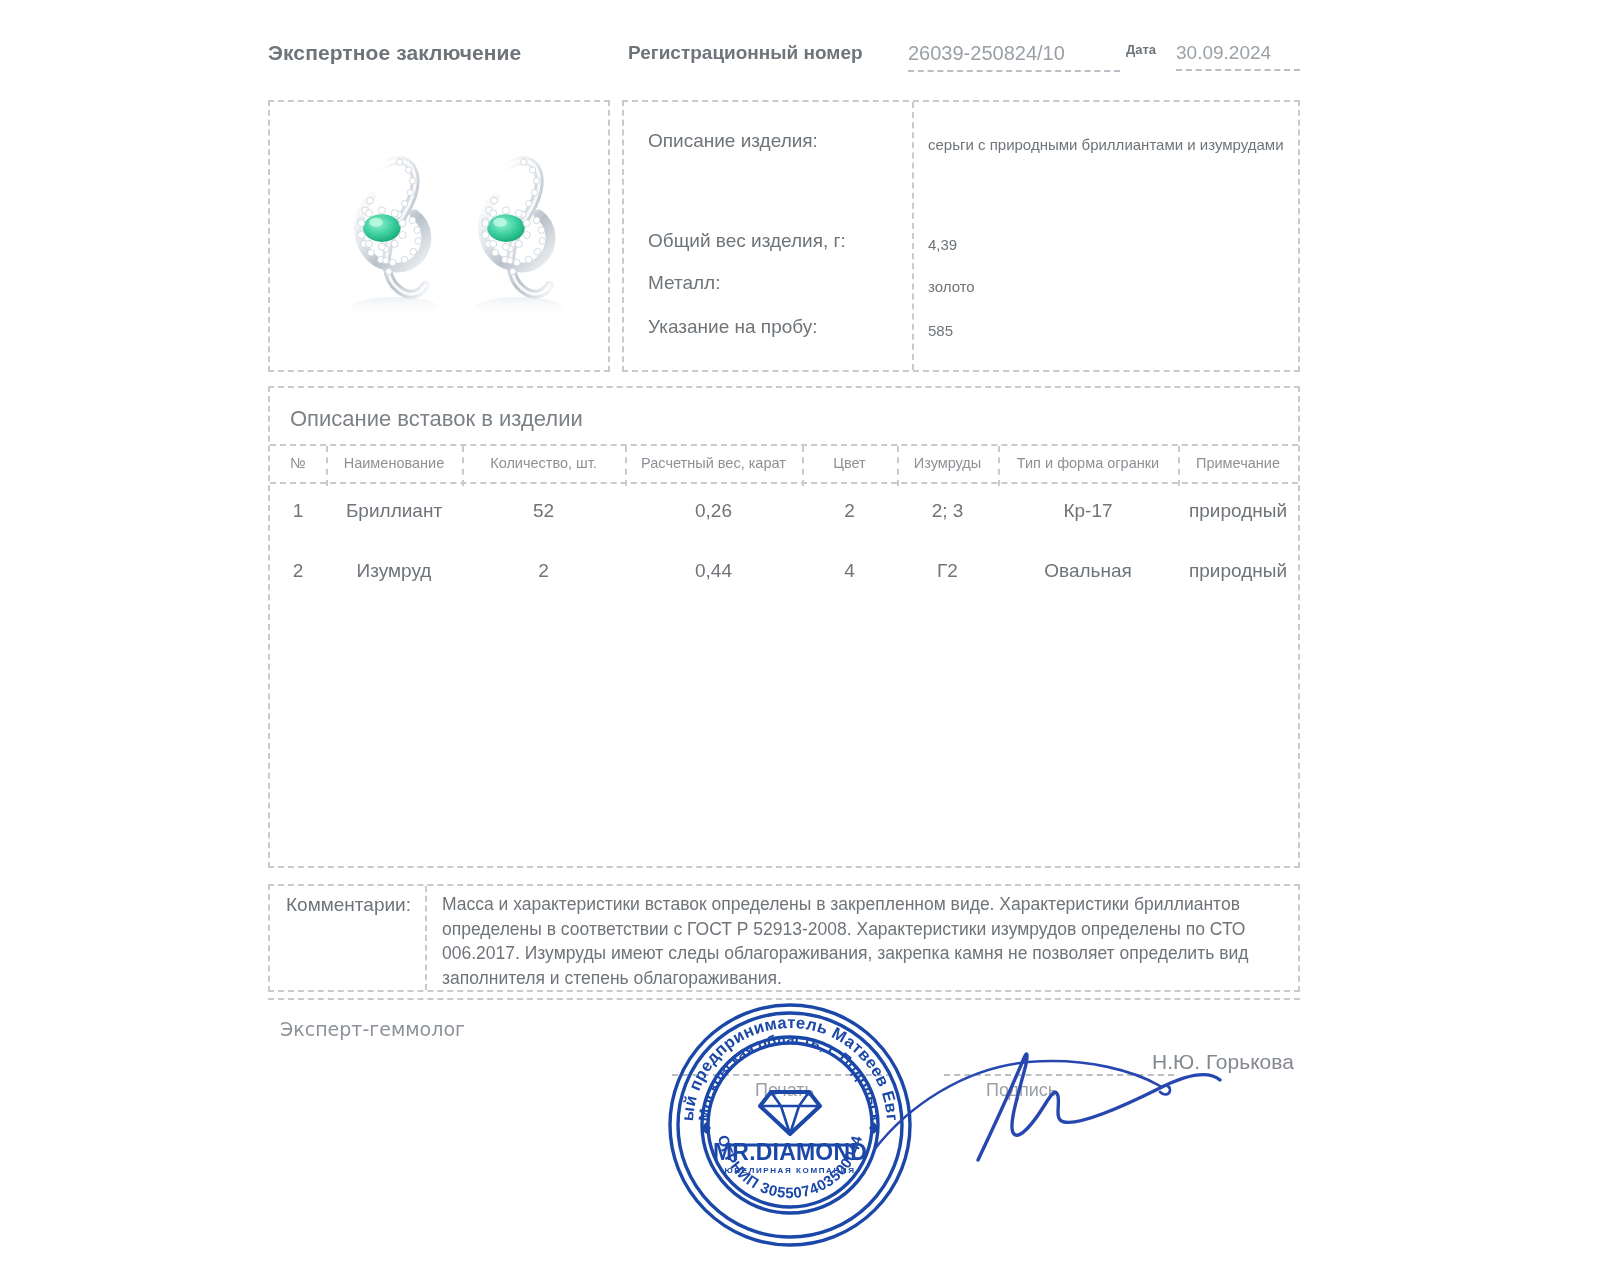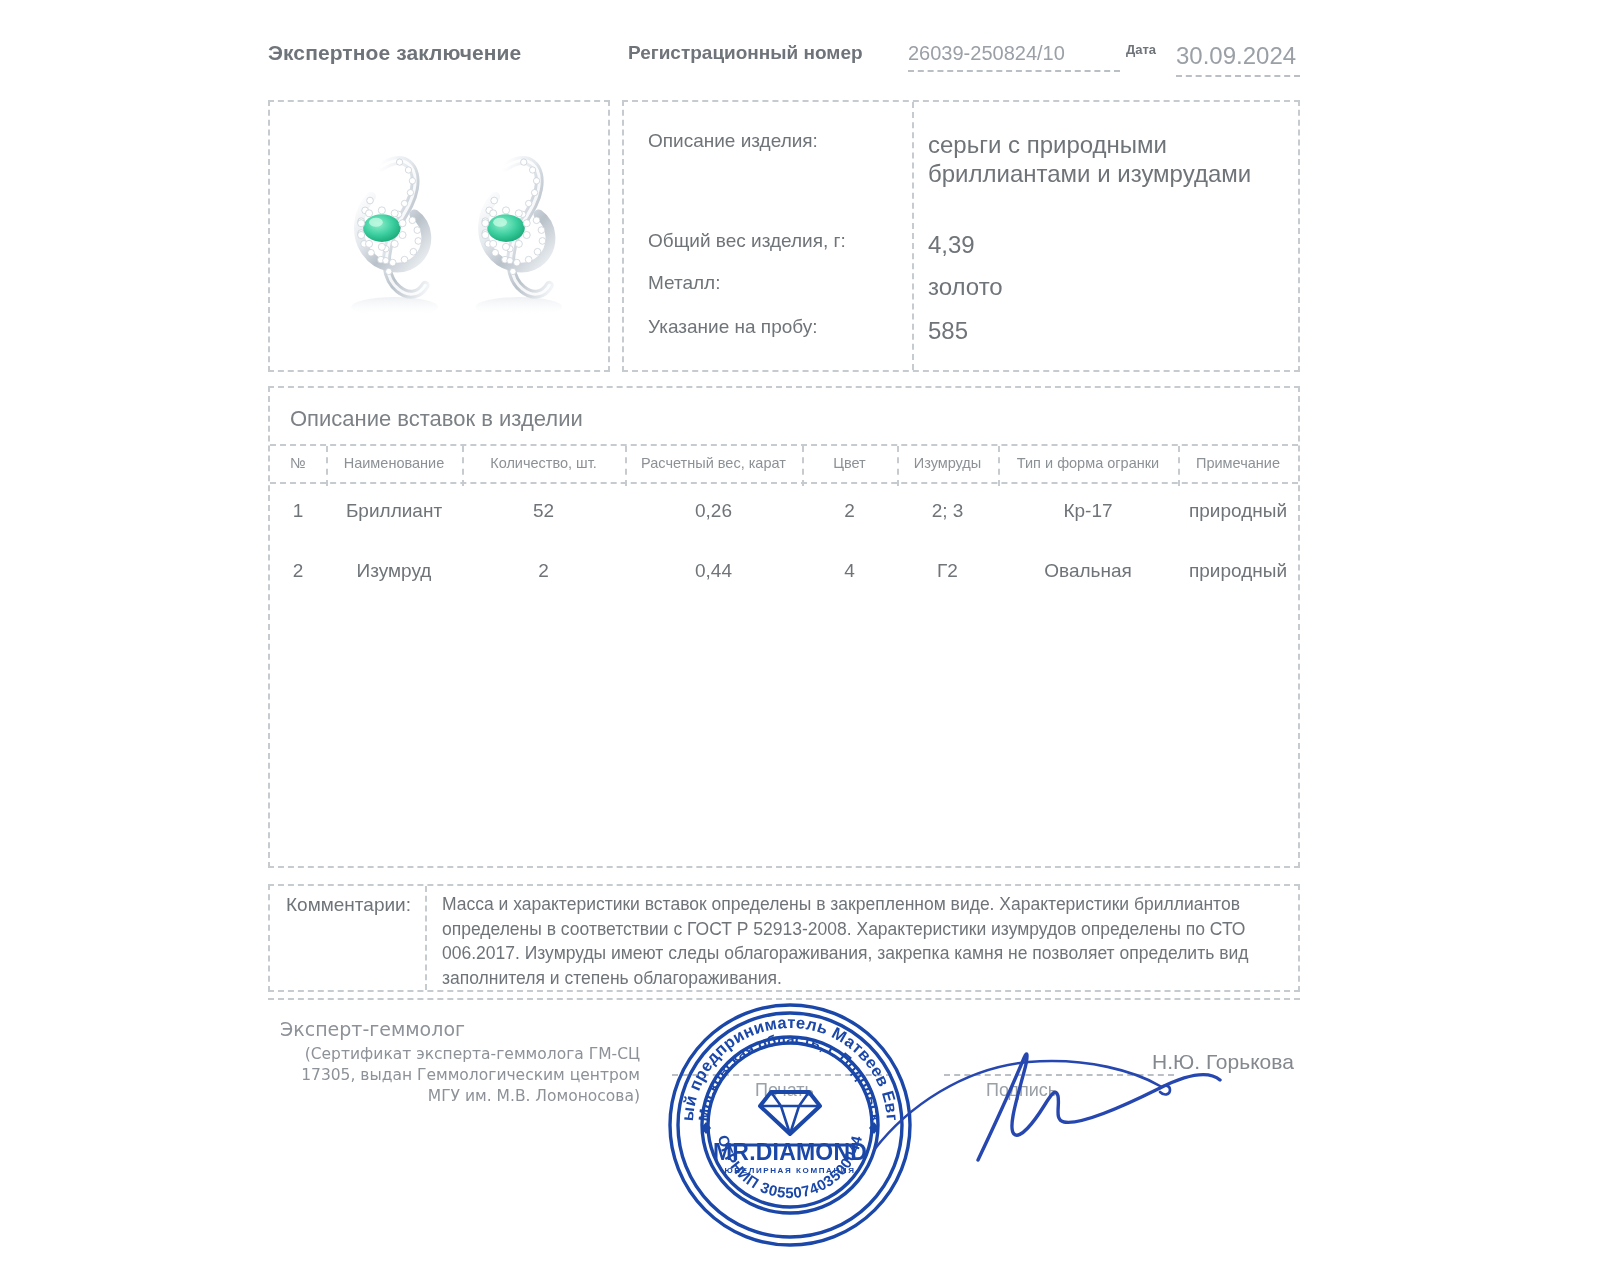--- a/index.html
+++ b/index.html
@@ -64,21 +64,21 @@
     top: 4px;
     font-size: 13px;
     font-weight: bold;
     color: #6e7479;
   }
   .hdr-date-value {
     position: absolute;
     left: 908px;
     top: 4px;
     width: 124px;
-    font-size: 24px;
+    font-size: 19px;
     color: #9aa0a6;
     border-bottom: 2px dashed #b9bfc4;
     padding-bottom: 5px;
   }
 
   
   .photo-box {
     position: absolute;
     left: 268px;
     top: 100px;
@@ -116,21 +116,21 @@
     position: absolute;
     left: 24px;
     font-size: 19px;
     color: #6f7479;
     white-space: nowrap;
   }
   .prop-value {
     position: absolute;
     left: 304px;
     width: 360px;
-    font-size: 24px;
+    font-size: 15px;
     color: #6f7479;
     line-height: 29px;
   }
 
   
   .inserts-box {
     position: absolute;
     left: 268px;
     top: 386px;
     width: 1032px;
@@ -515,21 +515,20 @@
   </div>
 
   <div class="comments-box">
     <div class="comments-divider"></div>
     <div class="comments-label">Комментарии:</div>
     <div class="comments-text">Масса и характеристики вставок определены в закрепленном виде. Характеристики бриллиантов определены в соответствии с ГОСТ Р 52913-2008. Характеристики изумрудов определены по СТО 006.2017. Изумруды имеют следы облагораживания, закрепка камня не позволяет определить вид заполнителя и степень облагораживания.</div>
   </div>
 
   <div class="footer">
     <div class="expert-title">Эксперт-геммолог</div>
-    <div class="expert-cert">(Сертификат эксперта-геммолога ГМ-СЦ 17305, выдан Геммологическим центром МГУ им. М.В. Ломоносова)</div>
 
     <div class="stamp-line"></div>
     <div class="stamp-label">Печать</div>
 
     <div class="sign-line"></div>
     <div class="sign-label">Подпись</div>
 
     <div class="expert-name">Н.Ю. Горькова</div>
 
     <svg class="stamp" viewBox="0 0 250 250">

